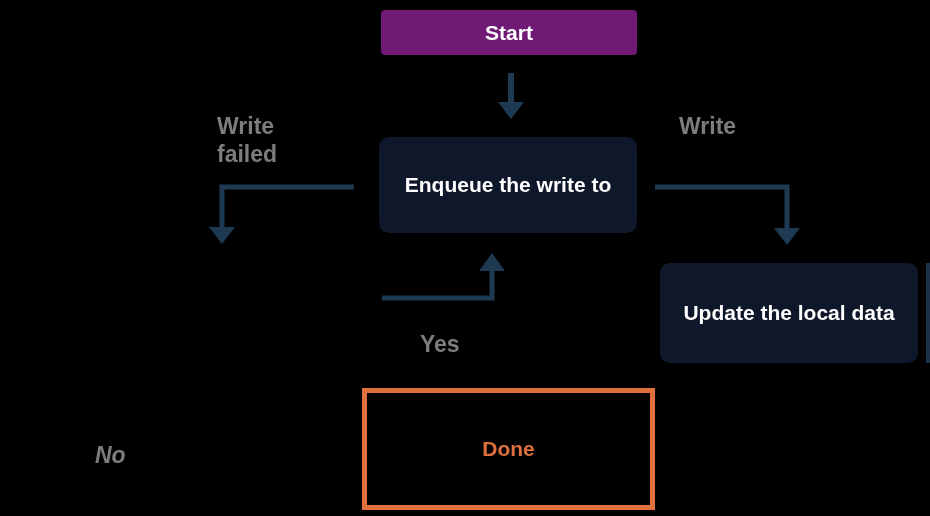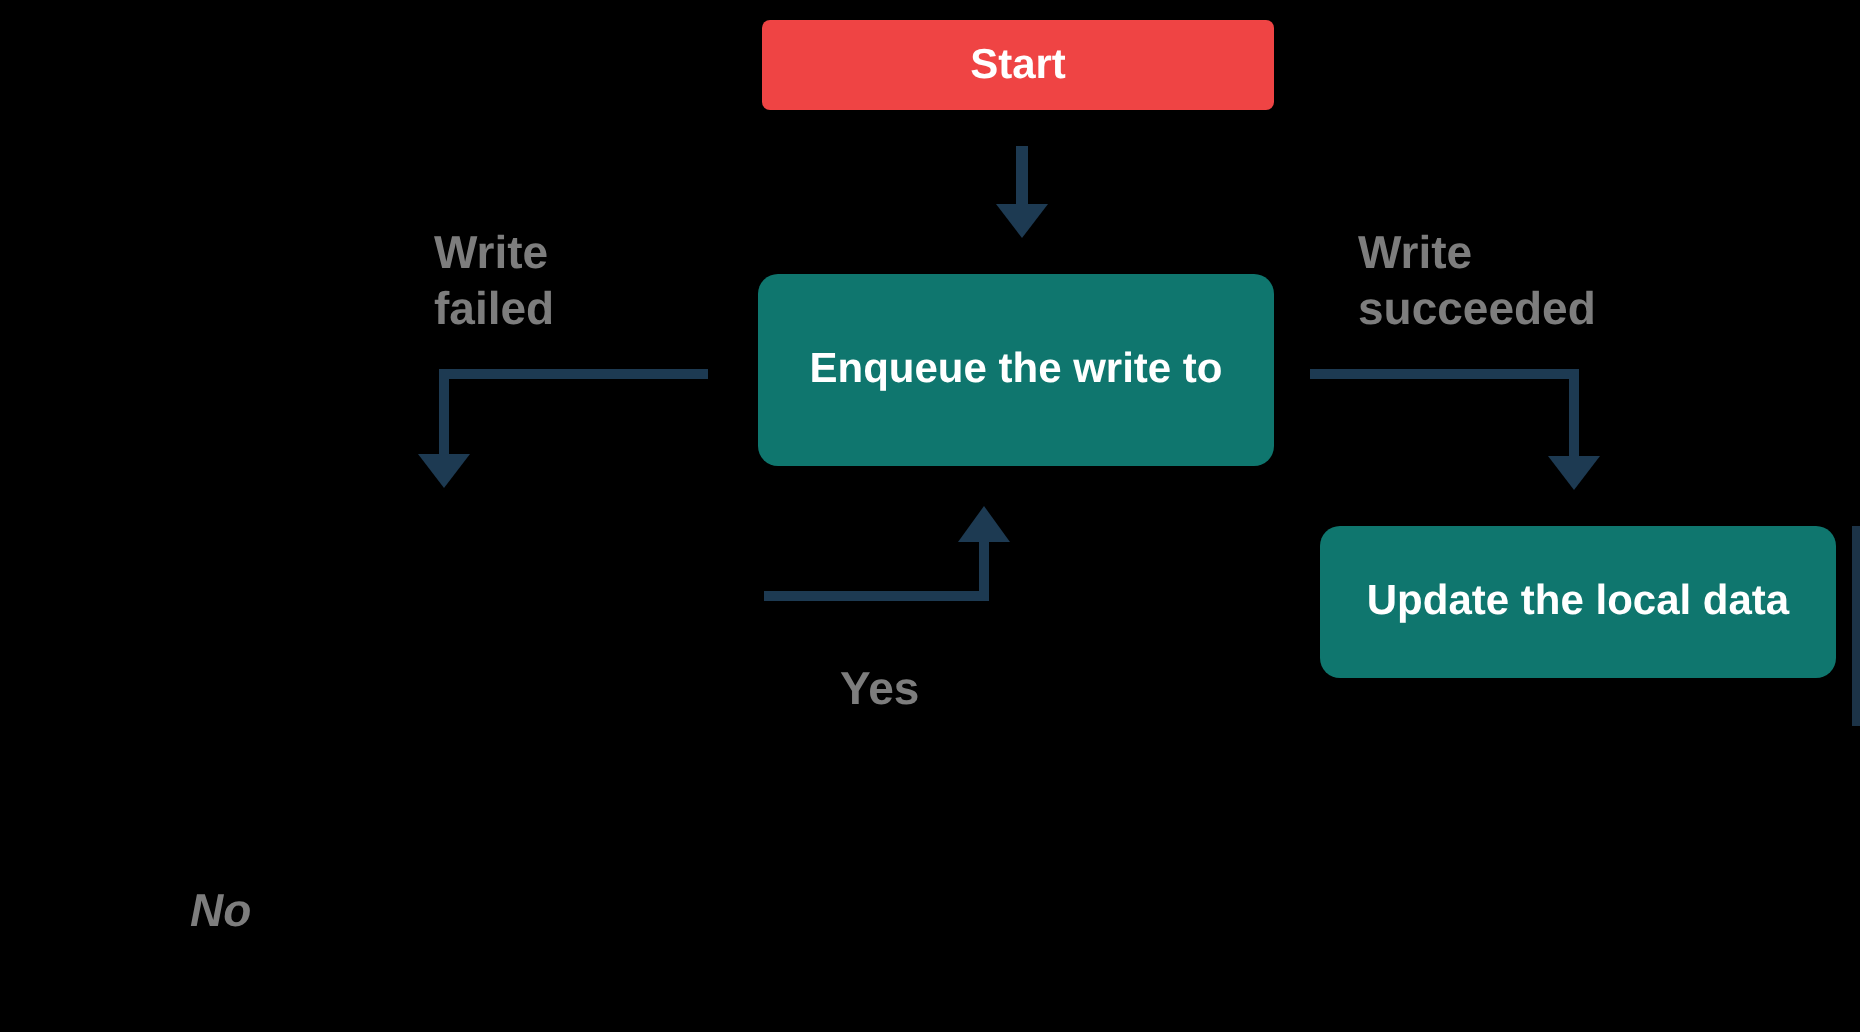--- a/index.html
+++ b/index.html
@@ -22,42 +22,42 @@
     width: 930px;
     height: 516px;
   }
   .node {
     position: absolute;
     display: flex;
     align-items: center;
     justify-content: center;
     text-align: center;
     box-sizing: border-box;
-    background: #0f766e;
+    background: #0f172a;
     color: #ffffff;
     font-weight: bold;
     font-size: 21px;
     line-height: 26px;
     border-radius: 10px;
   }
   .line { display: block; }
   .node-start {
     left: 381px; top: 10px; width: 256px; height: 45px;
-    background: #ef4444;
+    background: #701a75;
     border-radius: 4px;
   }
   .node-enqueue {
     left: 379px; top: 137px; width: 258px; height: 96px;
     padding: 0 10px;
   }
   .node-should-retry {
     left: 101px; top: 263px; width: 257px; height: 100px;
   }
   .node-update {
-    left: 660px; top: 263px; width: 258px; height: 76px;
+    left: 660px; top: 263px; width: 258px; height: 100px;
     padding: 0 10px;
   }
   .node-sliver {
     position: absolute;
     left: 926px; top: 263px; width: 4px; height: 100px;
     background: #1c3347;
   }
   .node-done {
     left: 362px; top: 388px; width: 293px; height: 122px;
     background: transparent;
@@ -108,28 +108,28 @@
 
 
   <div class="node node-update">
     <div>
       <span class="line">Update the local data</span>
     </div>
   </div>
 
   <div class="node-sliver"></div>
 
+  <div class="node node-done">Done</div>
 
   <div class="edge-label label-write-failed">
     <span class="line">Write</span>
     <span class="line">failed</span>
   </div>
 
   <div class="edge-label label-write-succeeded">
     <span class="line">Write</span>
-    <span class="line">succeeded</span>
   </div>
 
   <div class="edge-label label-yes">Yes</div>
 
   <div class="edge-label label-no">No</div>
 
 </div>
 
 </body></html>

